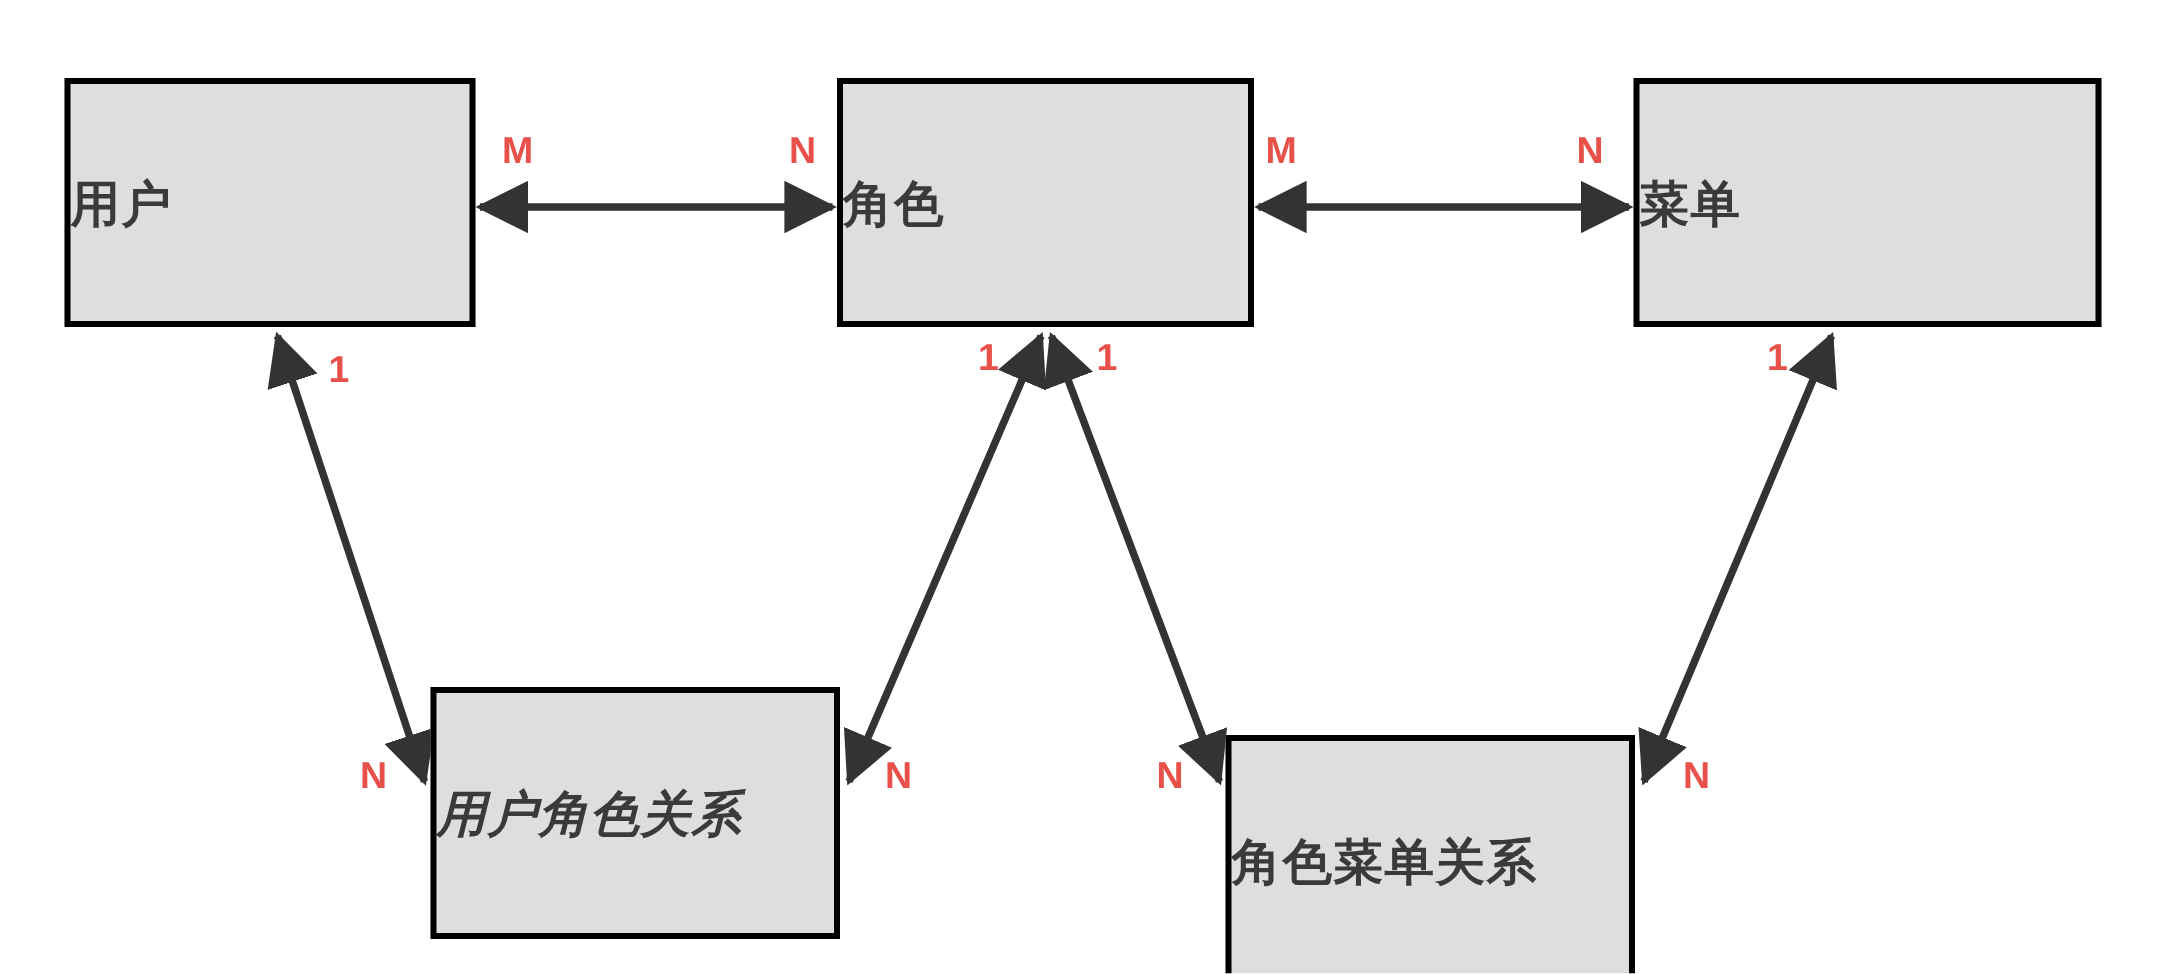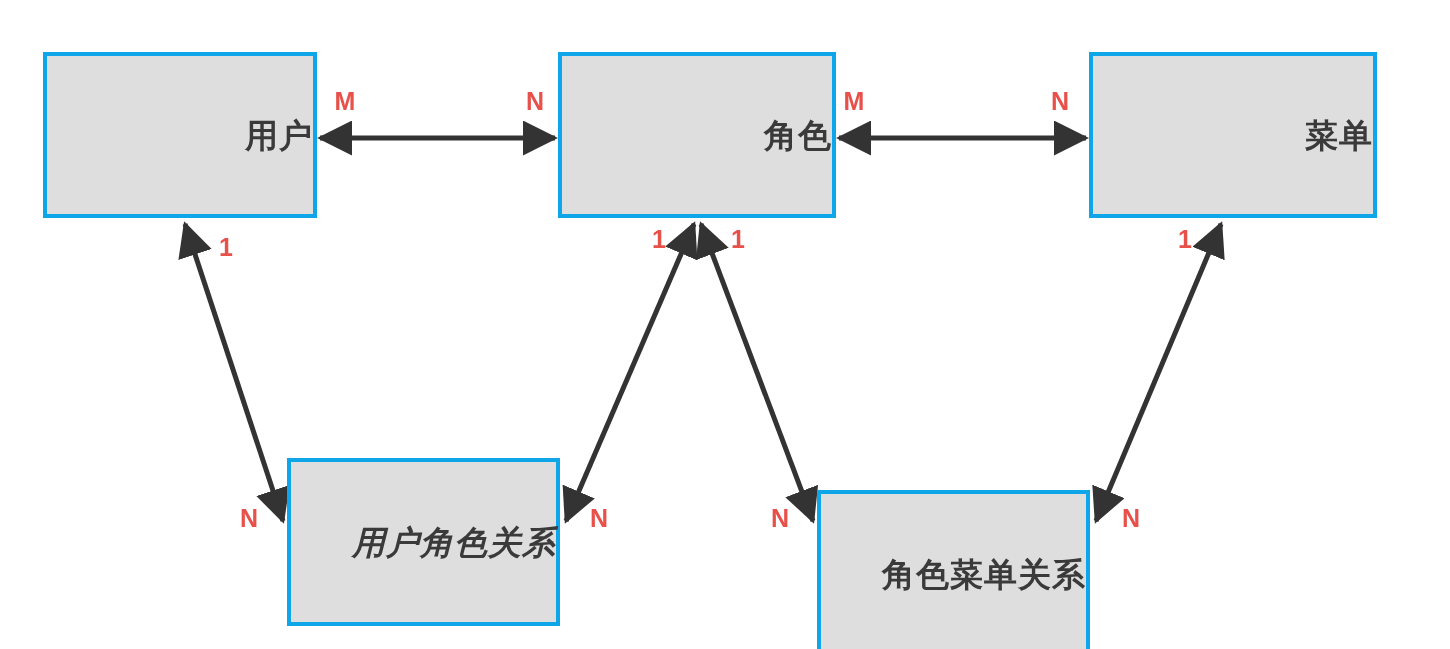--- a/index.html
+++ b/index.html
@@ -19,24 +19,24 @@
     position: absolute;
     left: 0;
     top: 0;
     width: 1450px;
     height: 649px;
   }
   .entity-box {
     position: absolute;
     box-sizing: border-box;
     background: #dedede;
-    border: 4px solid #0ea5e9;
+    border: 4px solid #000000;
     display: flex;
     align-items: center;
-    justify-content: flex-end;
+    justify-content: flex-start;
     z-index: 3;
   }
   .entity-label {
     font-size: 33px;
     font-weight: bold;
     color: #3a3a3a;
     letter-spacing: 1px;
     line-height: 1;
     white-space: nowrap;
     font-family: "DejaVu Sans", "Liberation Sans", sans-serif;
@@ -78,21 +78,21 @@
   </svg>
 
   <div class="entity-box" style="left:43px; top:52px; width:274px; height:166px;">
     <span class="entity-label">用户</span>
   </div>
 
   <div class="entity-box" style="left:558px; top:52px; width:278px; height:166px;">
     <span class="entity-label">角色</span>
   </div>
 
-  <div class="entity-box" style="left:1089px; top:52px; width:288px; height:166px;">
+  <div class="entity-box" style="left:1089px; top:52px; width:312px; height:166px;">
     <span class="entity-label">菜单</span>
   </div>
 
   <div class="entity-box" style="left:287px; top:458px; width:273px; height:168px;font-style:italic;">
     <span class="entity-label">用户角色关系</span>
   </div>
 
   <div class="entity-box" style="left:817px; top:458px; width:273px; height:168px;margin-top:32px;">
     <span class="entity-label">角色菜单关系</span>
   </div>

